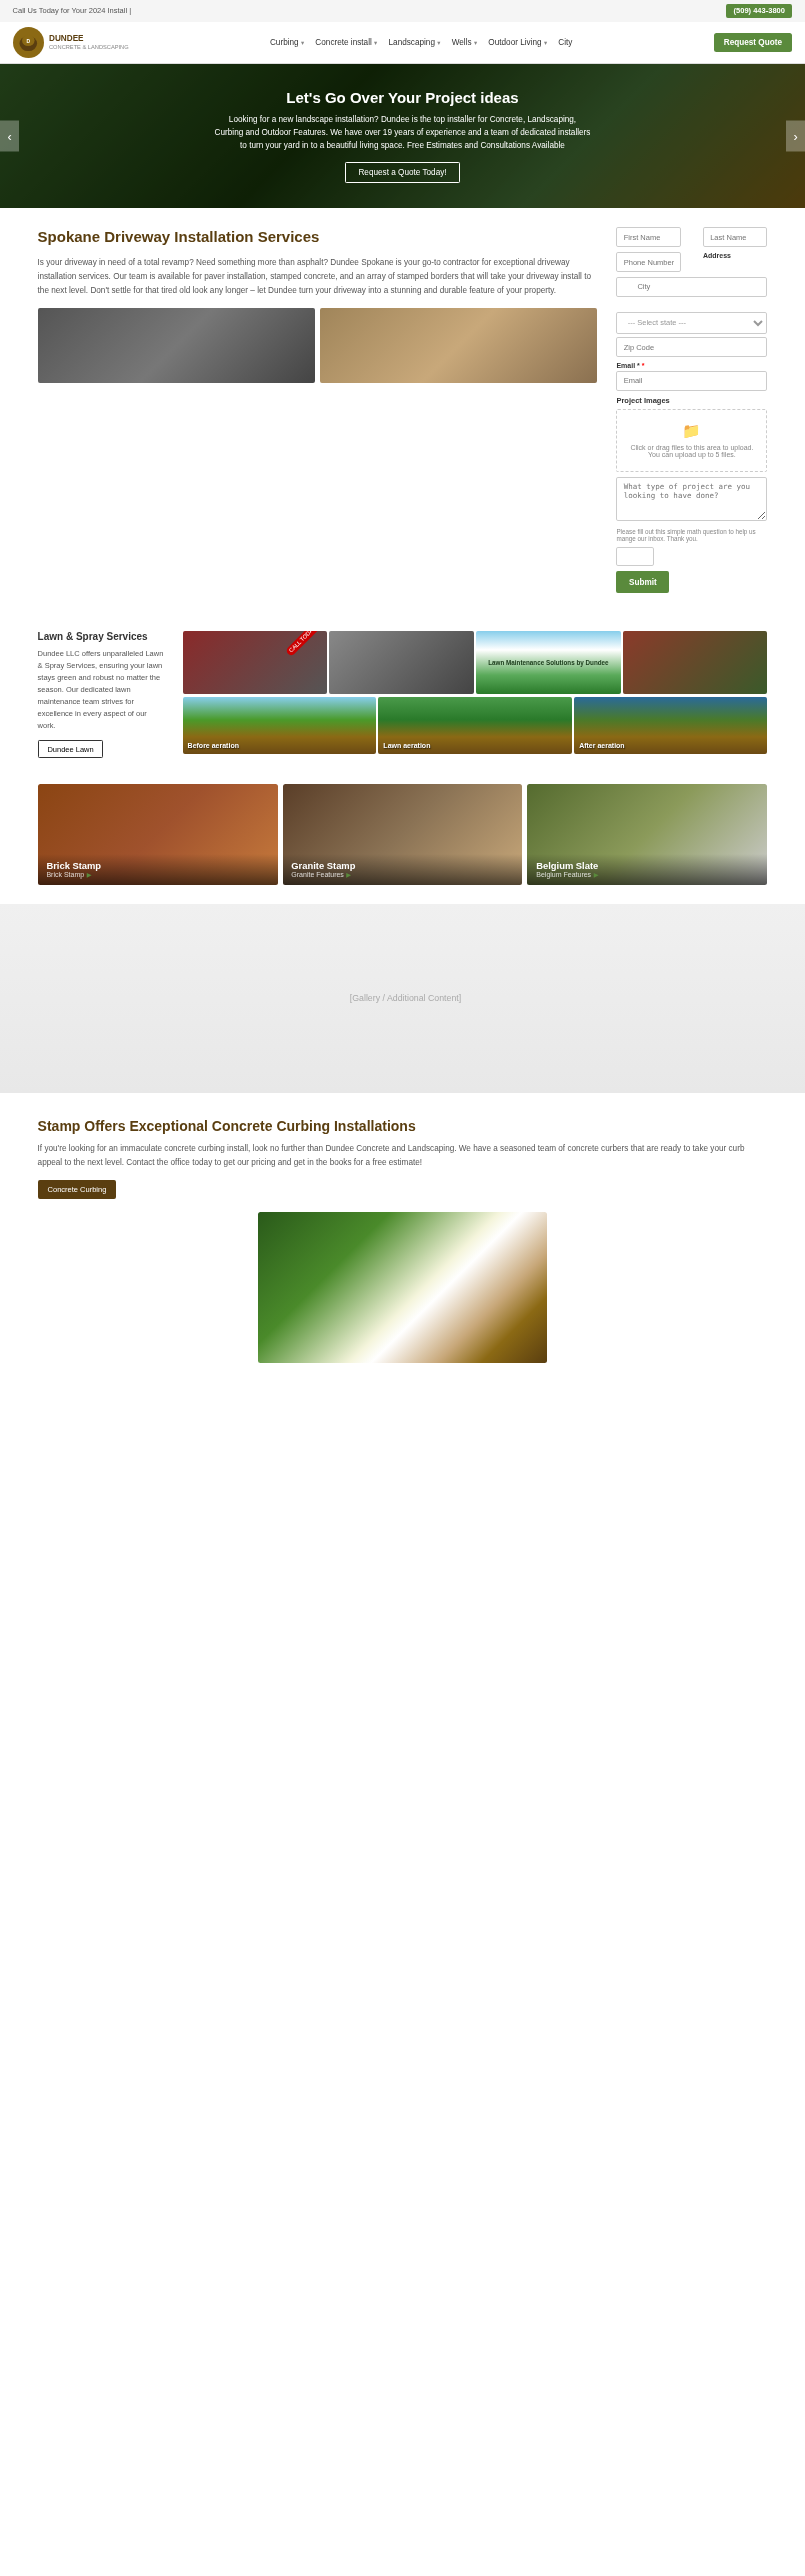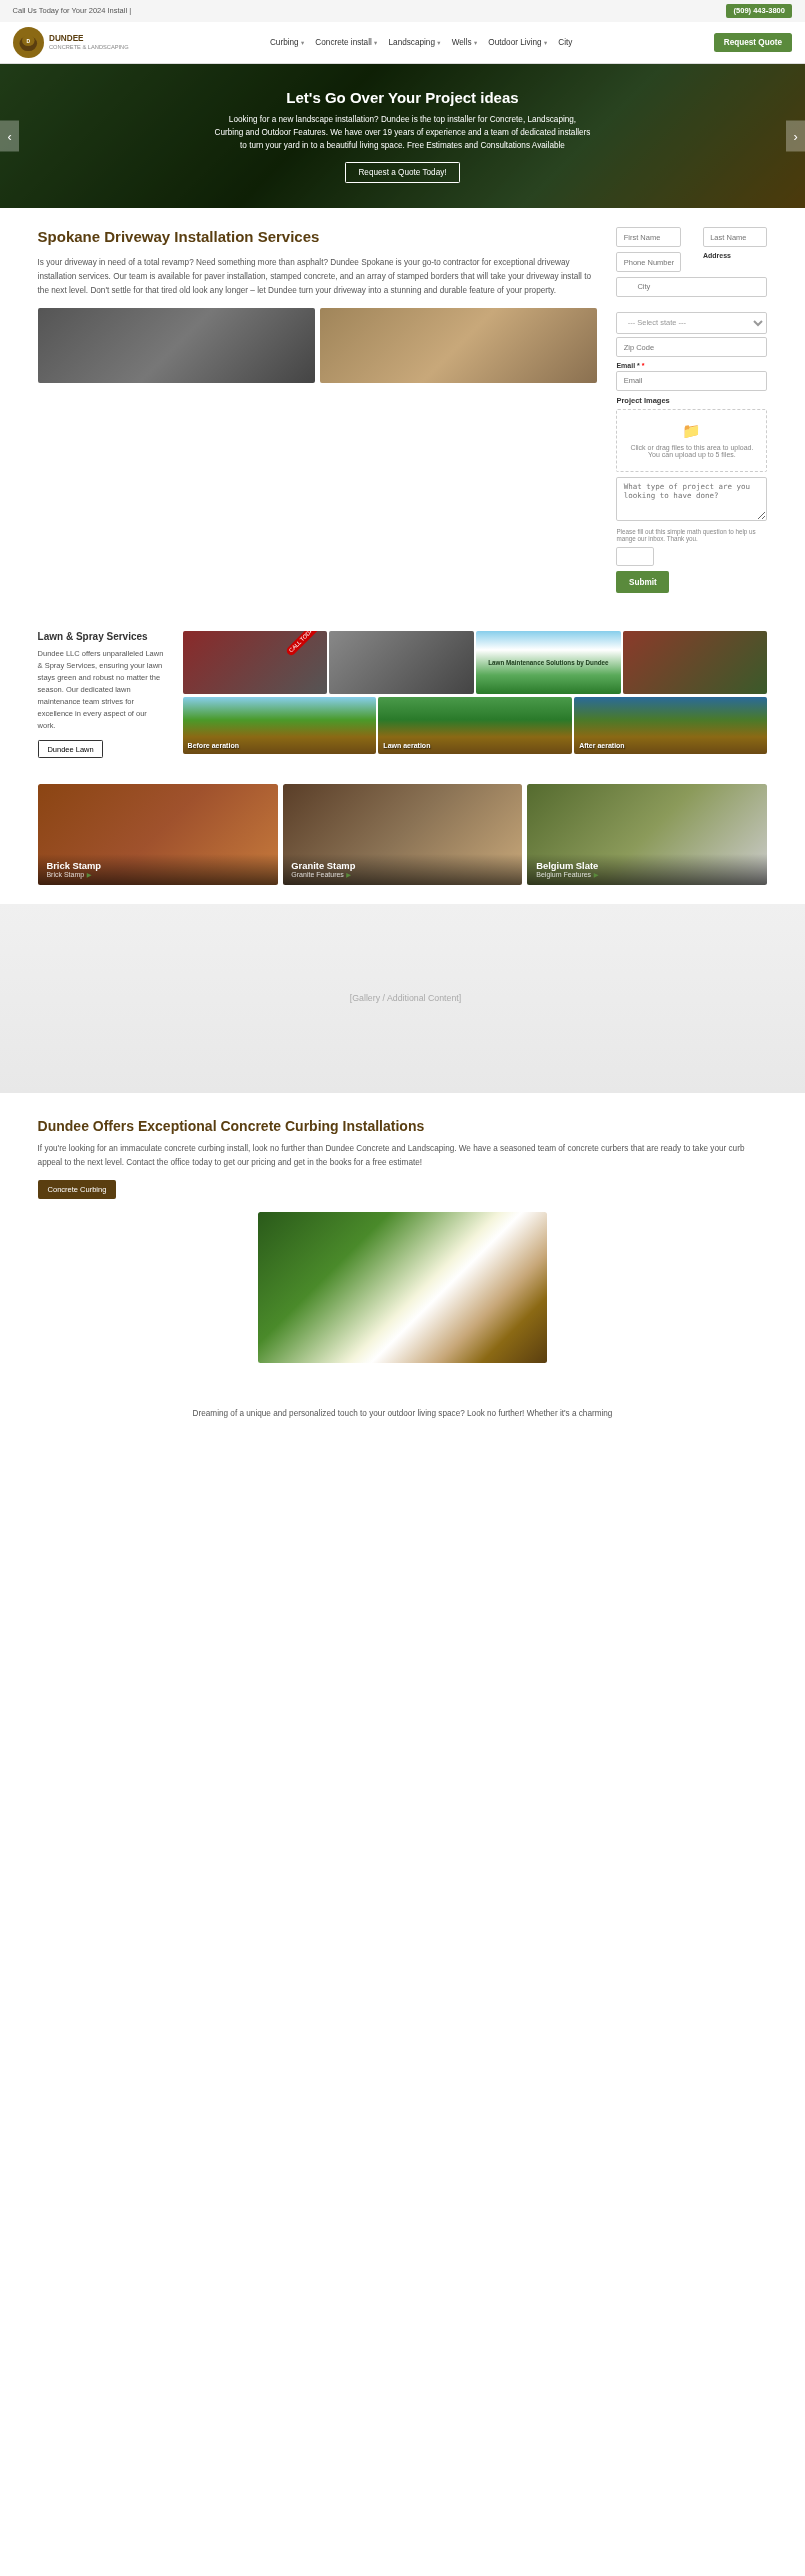--- a/index.html
+++ b/index.html
@@ -531,28 +531,27 @@
       </div>
     </div>
   </div>
 </div>
 
 <div class="big-spacer" style="height:189px;background:linear-gradient(180deg,#f0f0f0,#e8e8e8);display:flex;align-items:center;justify-content:center;color:#aaa;font-size:8.8px">
   <span>[Gallery / Additional Content]</span>
 </div>
 
 <div class="curbing-section">
-  <h2 class="curbing-title">Dundee Offers Exceptional Concrete Curbing Installations</h2>
+  <h2 class="curbing-title">Stamp Offers Exceptional Concrete Curbing Installations</h2>
   <p class="curbing-text">If you're looking for an immaculate concrete curbing install, look no further than Dundee Concrete and Landscaping. We have a seasoned team of concrete curbers that are ready to take your curb appeal to the next level. Contact the office today to get our pricing and get in the books for a free estimate!</p>
   <button class="curbing-btn">Concrete Curbing</button>
   <div class="curbing-img" style="
     width: 100%;
     max-width: 289px;
     height: 151px;
     background: linear-gradient(135deg, #2a5a1a 0%, #4a8a2a 30%, #f5f5dc 55%, #fff 60%, #c8a87a 75%, #8b6914 85%, #5a3e10 100%);
     border-radius: 2.5px;
   "></div>
 </div>
 
 <div class="stamped-section">
-  <p class="stamped-text">Dreaming of a unique and personalized touch to your outdoor living space? Look no further! Whether it's a charming</p>
 </div>
 
 
 </body></html>

